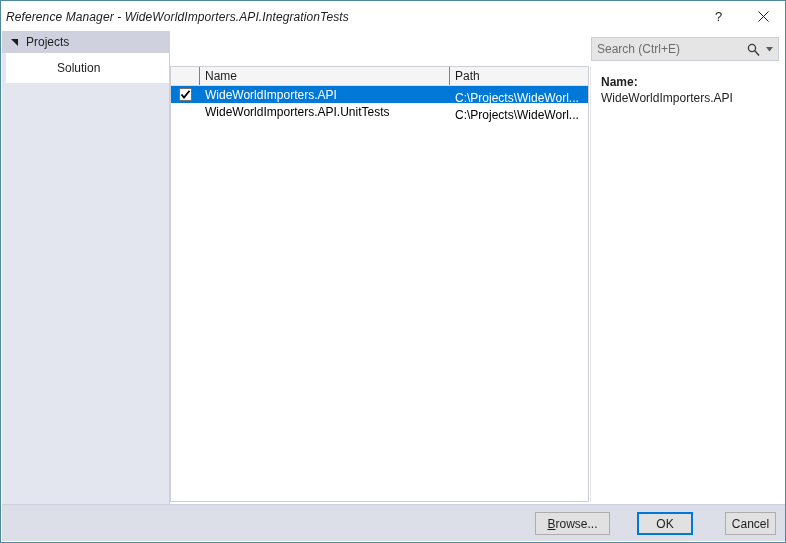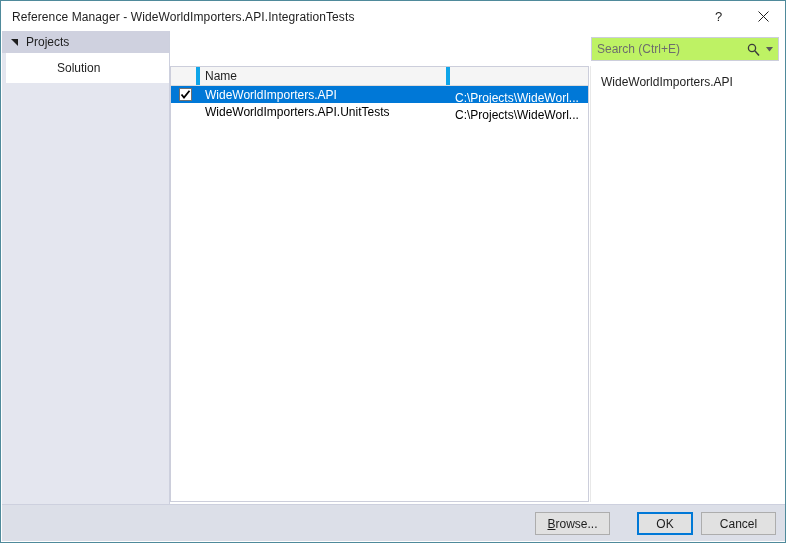--- a/index.html
+++ b/index.html
@@ -27,23 +27,24 @@
     position: absolute;
     left: 1px; top: 1px;
     width: 784px; height: 29px;
     background: #ffffff;
     display: flex;
     align-items: center;
   }
   .title-text {
     font-size: 12px;
     color: #1e1e1e;
-    padding-left: 10px;
+    padding-left: 4px;
     white-space: nowrap;
     letter-spacing: 0.1px;
+    font-style: italic;
   }
   .caption-buttons {
     position: absolute;
     right: 0; top: 0;
     height: 29px;
     display: flex;
   }
   .cap-btn {
     width: 45px;
     height: 29px;
@@ -95,21 +96,21 @@
     flex: 0 0 16px;
   }
   .nav-label { white-space: nowrap; }
 
   
   .searchbox {
     position: absolute;
     left: 590px; top: 36px;
     width: 188px; height: 24px;
     border: 1px solid #cccedb;
-    background: #bef264;
+    background: #e5e5e5;
     box-sizing: border-box;
     display: flex;
     align-items: center;
   }
   .search-placeholder {
     flex: 1;
     font-size: 12px;
     color: #6d6d6d;
     padding-left: 5px;
     white-space: nowrap;
@@ -147,21 +148,21 @@
     background: #f5f5f5;
     border-bottom: 1px solid #dcdcdc;
     box-sizing: border-box;
   }
   .hcell {
     font-size: 12px;
     color: #1e1e1e;
     display: flex;
     align-items: center;
     padding-left: 5px;
-    border-right: 4px solid #0ea5e9;
+    border-right: 1px solid #0ea5e9;
     box-sizing: border-box;
     white-space: nowrap;
     cursor: default;
   }
   .hcell.check { width: 29px; padding-left: 0; }
   .hcell.name  { width: 250px; }
   .hcell.path  { flex: 1; border-right: none; }
 
   .list-row {
     display: flex;
@@ -239,21 +240,21 @@
     font-size: 12px;
     color: #1e1e1e;
     cursor: default;
     display: flex;
     align-items: center;
     justify-content: center;
     padding: 0;
   }
   .btn.browse { right: 176px; width: 75px; }
   .btn.ok     { right: 93px;  width: 56px; border: 2px solid #0078d7; background: #e1e1e1; }
-  .btn.cancel { right: 10px;  width: 75px; }
+  .btn.cancel { right: 10px;  width: 51px; }
   .mnemonic { text-decoration: underline; }
 </style>
 </head>
 <body>
 
 <div id="dialog">
 
   <div class="titlebar">
     <div class="title-text">Reference Manager - WideWorldImporters.API.IntegrationTests</div>
     <div class="caption-buttons">
@@ -301,20 +302,21 @@
           <polygon points="0,0 7,0 3.5,4.5" fill="#5a5a5a"></polygon>
         </svg>
     </div>
   </div>
 
   <div class="listpanel">
 
     <div class="list-header">
       <div class="hcell check"></div>
       <div class="hcell name">Name</div>
+      <div class="hcell path">Path</div>
     </div>
 
     <div class="list-row selected">
       <div class="cell check">
         <span class="checkbox">
           <svg width="11" height="11" viewBox="0 0 11 11">
               <polyline points="1.5,5.5 4,8.5 9.5,1.8" fill="none" stroke="#000000" stroke-width="1.8"></polyline>
             </svg>
         </span>
       </div>
@@ -326,20 +328,21 @@
       <div class="cell check">
         <span class="checkbox empty"></span>
       </div>
       <div class="cell name">WideWorldImporters.API.UnitTests</div>
       <div class="cell path">C:\Projects\WideWorl...</div>
     </div>
 
   </div>
 
   <div class="detailspanel">
+    <div class="detail-label">Name:</div>
     <div class="detail-value">WideWorldImporters.API</div>
   </div>
 
   <div class="footer">
     <button class="btn browse">
         <span class="mnemonic">B</span>
         <span>rowse...</span>
       </button>
     <button class="btn ok">OK</button>
     <button class="btn cancel">Cancel</button>

